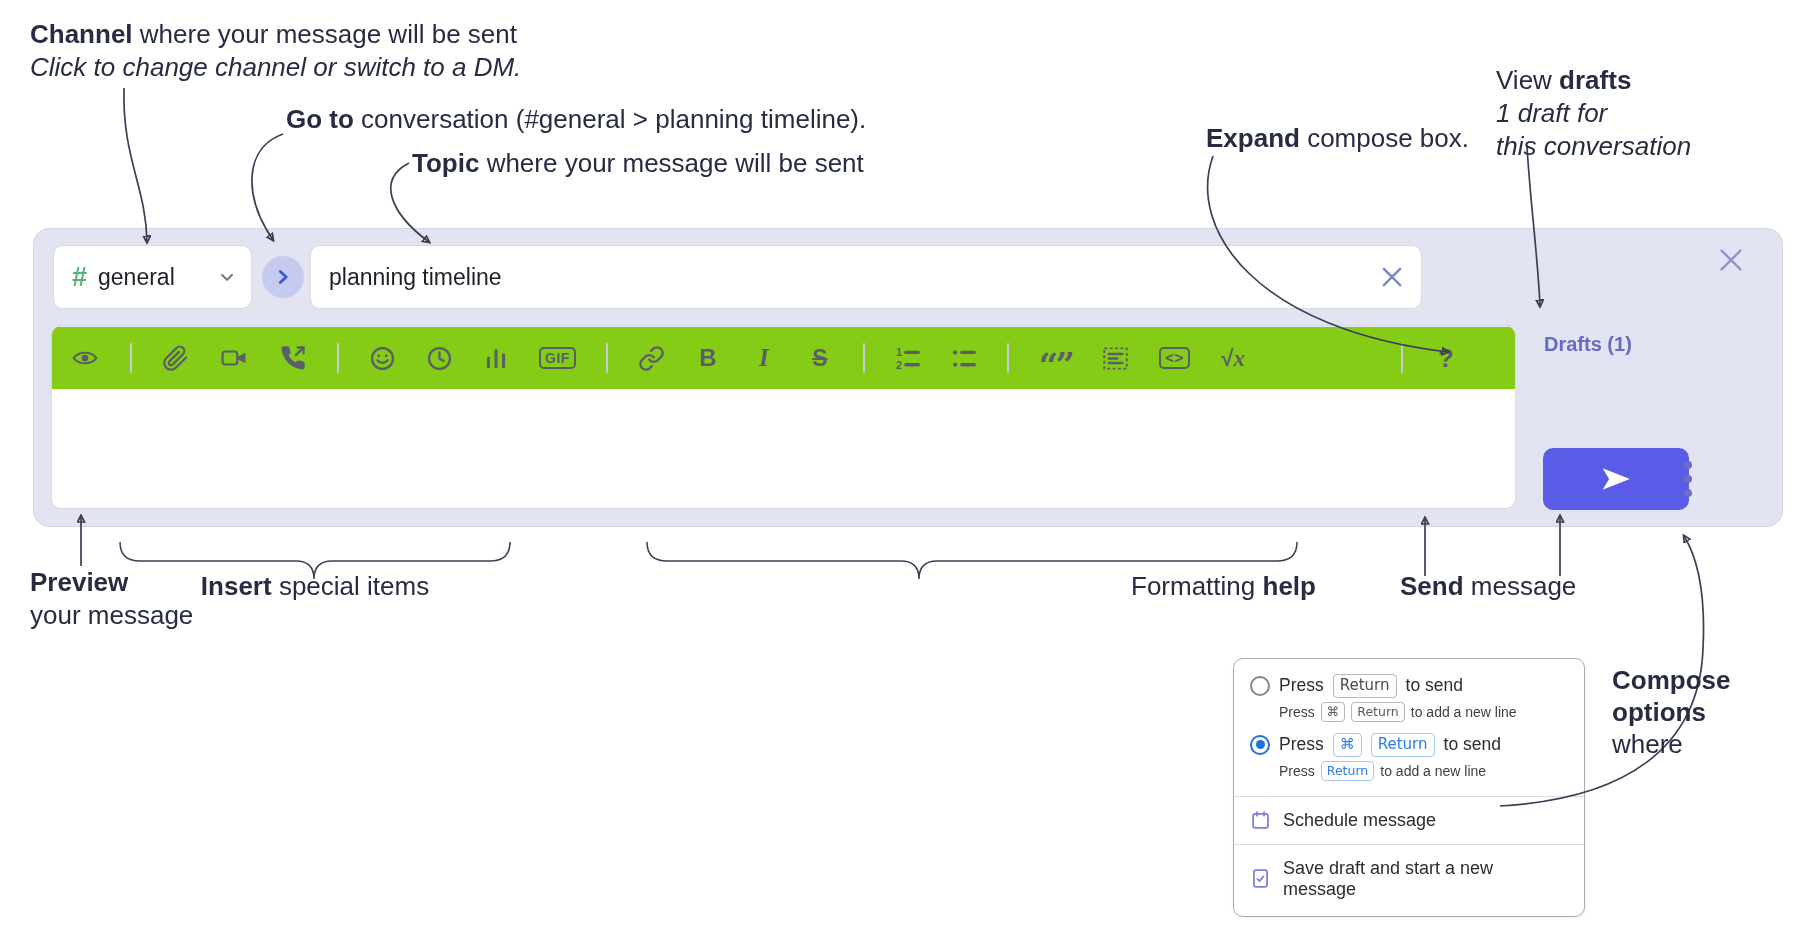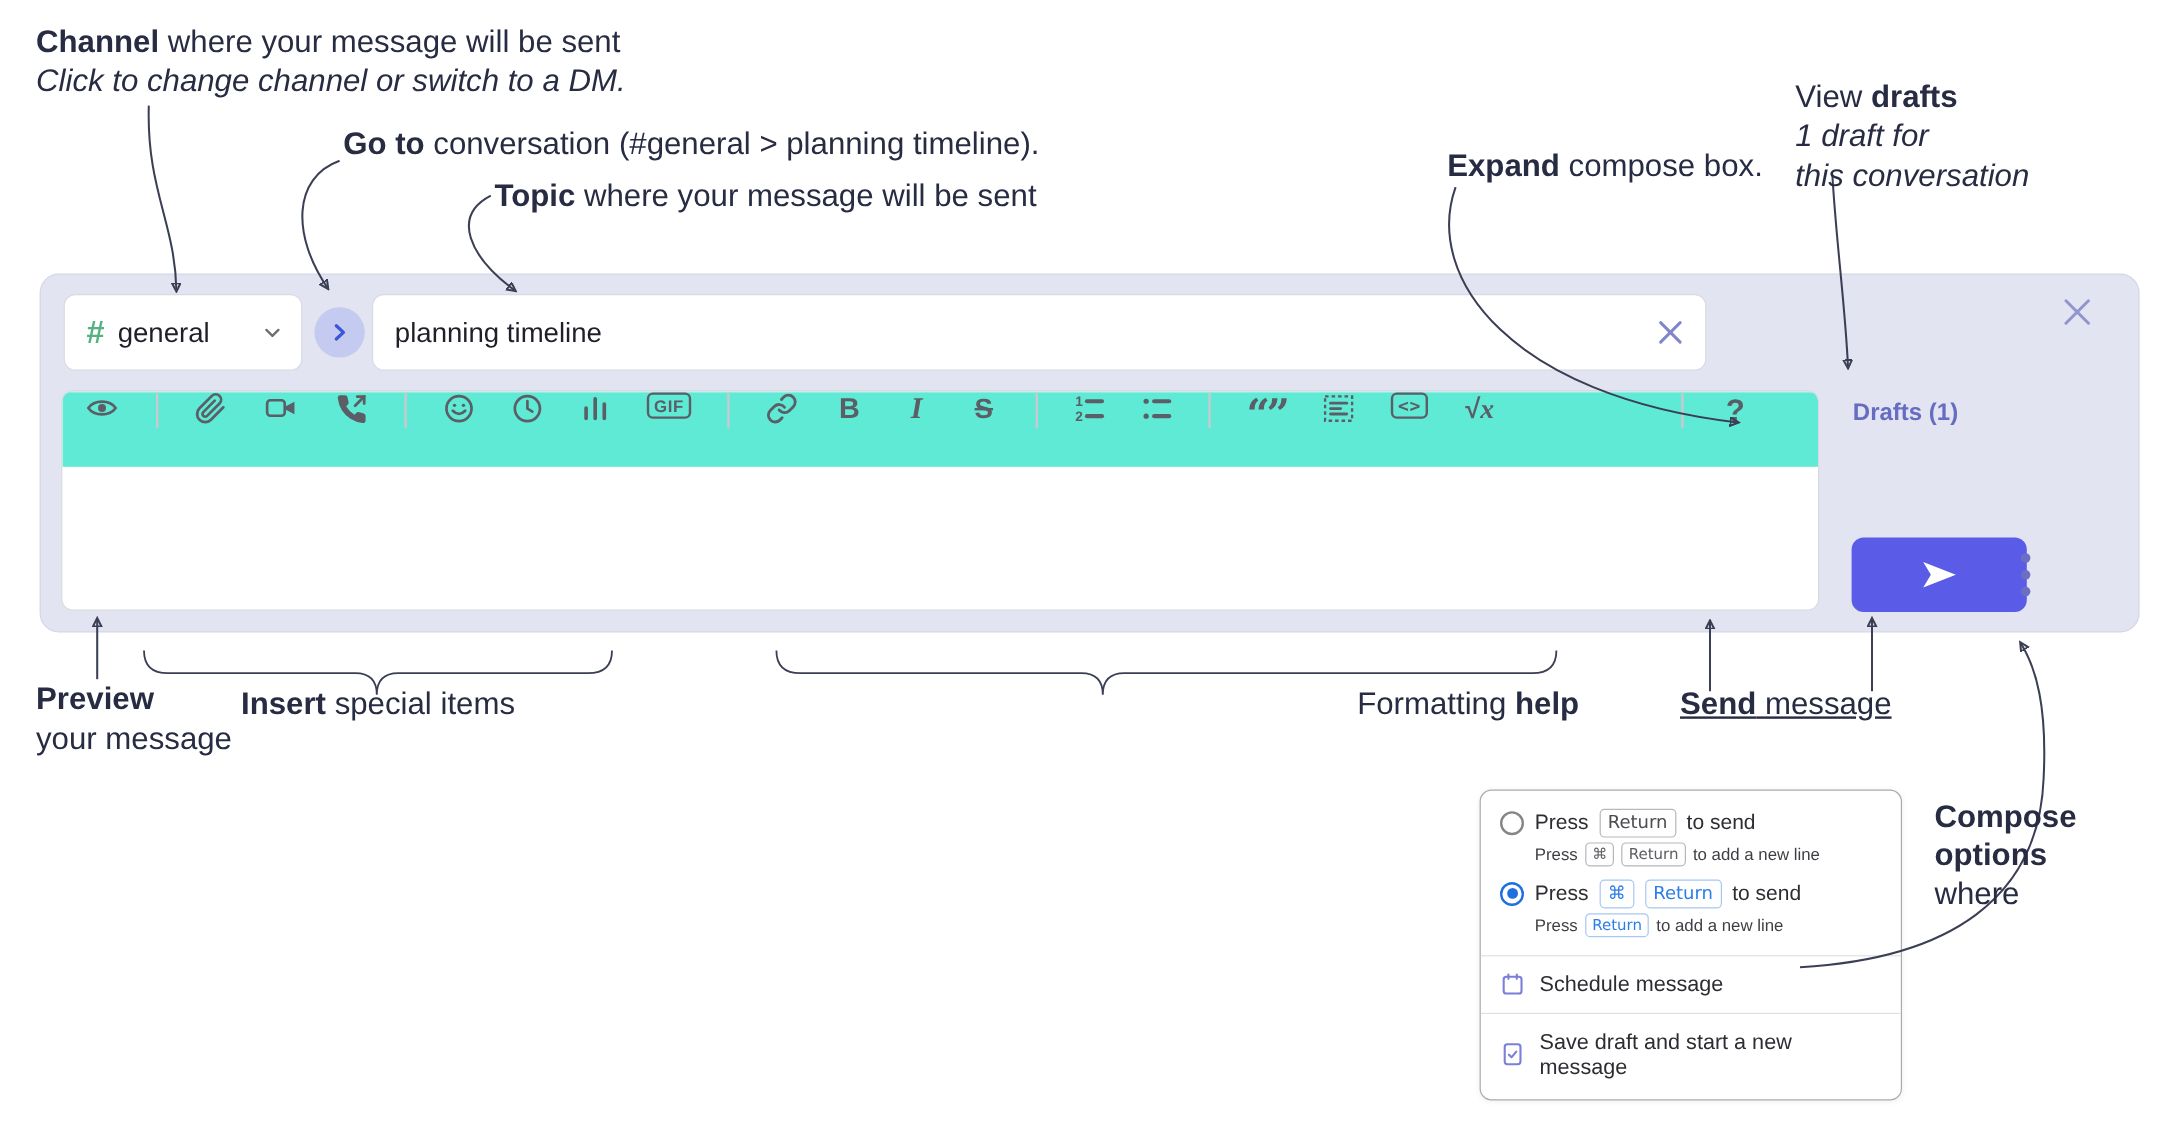--- a/index.html
+++ b/index.html
@@ -30,21 +30,21 @@
   .goto-btn{position:absolute;left:228px;top:27px;width:42px;height:42px;border-radius:50%;background:var(--goto-circle);display:flex;align-items:center;justify-content:center;cursor:pointer;}
 
   .topic-input{position:absolute;left:276px;top:16px;width:1112px;height:64px;display:flex;align-items:center;padding:0 16px 0 18px;}
   .topic-value{font-size:23px;color:#1e1f27;}
   .topic-clear{margin-left:auto;display:flex;cursor:pointer;}
 
   .msgbox{position:absolute;left:17px;top:96px;width:1465px;height:184px;display:flex;flex-direction:column;overflow:hidden;padding:0;}
   .msg-area{flex:1;position:relative;padding:17px 20px;}
   .placeholder{font-size:25px;color:#8d8d95;}
   .expand-btn{position:absolute;right:13px;top:12px;display:flex;cursor:pointer;color:#797a80;}
-  .toolbar{height:62px;background:#5eead4;border-top:1px solid #ececf1;display:flex;align-items:flex-start;gap:30px;padding:0 56px 0 18px;}
+  .toolbar{height:62px;background:#84cc16;border-top:1px solid #ececf1;display:flex;align-items:center;gap:30px;padding:0 56px 0 18px;}
   .ticon{display:flex;align-items:center;justify-content:center;min-width:26px;color:var(--icon-gray);cursor:pointer;}
   .tdiv{width:2px;height:30px;background:#c9c9d0;border-radius:1px;}
   .tool-b{font-size:24px;font-weight:800;}
   .tool-i{font-size:25px;font-style:italic;font-family:"Liberation Serif",serif;font-weight:600;}
   .tool-s{font-size:23px;font-weight:700;text-decoration:line-through;}
   .tool-q{font-size:34px;font-weight:700;font-family:"DejaVu Serif",serif;letter-spacing:-3px;line-height:10px;padding-top:14px;}
   .chip{border:2.4px solid var(--icon-gray);border-radius:5px;font-weight:700;font-size:14px;padding:1px 4px;letter-spacing:.5px;}
   .chip.code{font-family:"DejaVu Sans Mono",monospace;font-size:15px;padding:0 4px;}
   .tool-sqrt{font-size:23px;font-weight:700;}
   .tool-sqrt i{font-family:"Liberation Serif",serif;}
@@ -125,21 +125,21 @@
 
   <div class="ann center" style="left:315px;top:570px;">
     <b>Insert</b><span> special items</span>
   </div>
 
 
   <div class="ann" style="left:1131px;top:570px;">
     <span>Formatting </span><b>help</b>
   </div>
 
-  <div class="ann" style="left:1400px;top:570px;text-decoration:underline;">
+  <div class="ann" style="left:1400px;top:570px;">
     <b>Send</b><span> message</span>
   </div>
 
   <div class="ann" style="left:1612px;top:664px;line-height:32px;">
     <div><b>Compose</b></div>
     <div><b>options</b></div>
     <div>where</div>
   </div>
 
   <div class="compose">

